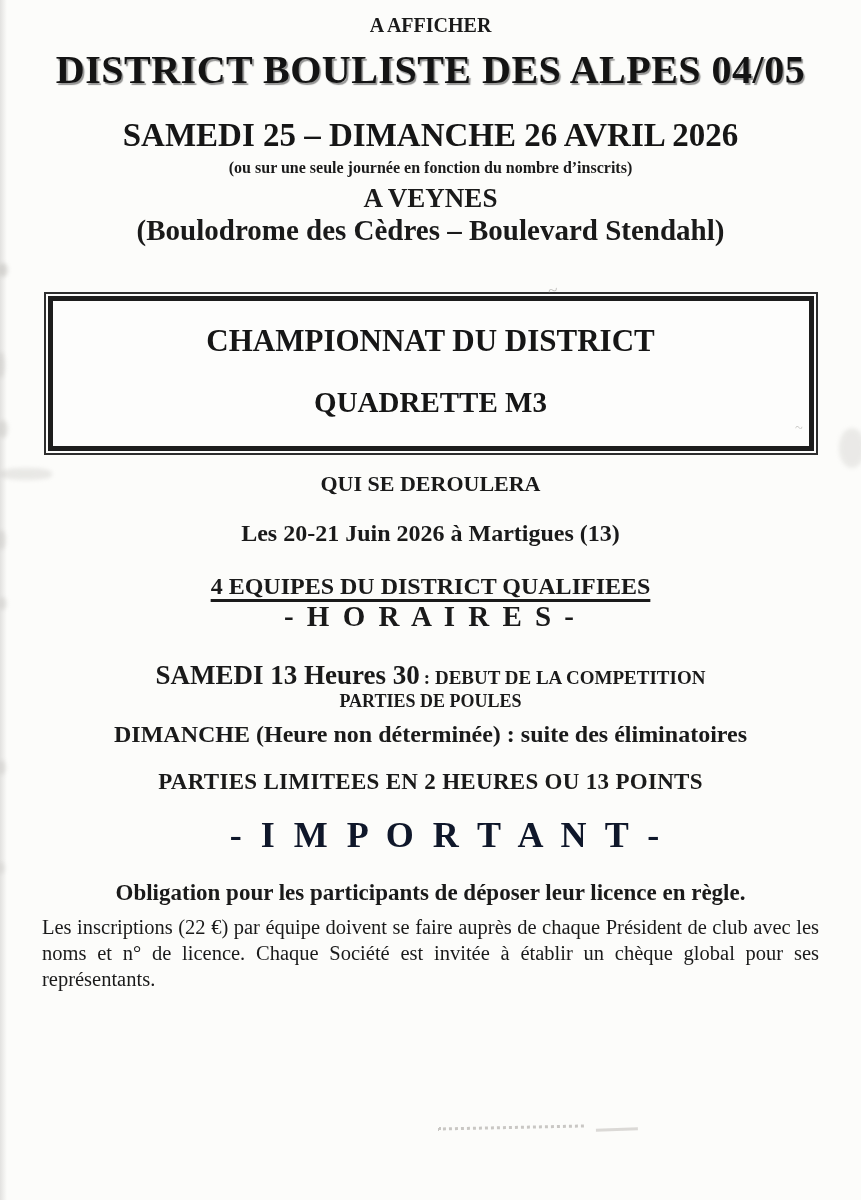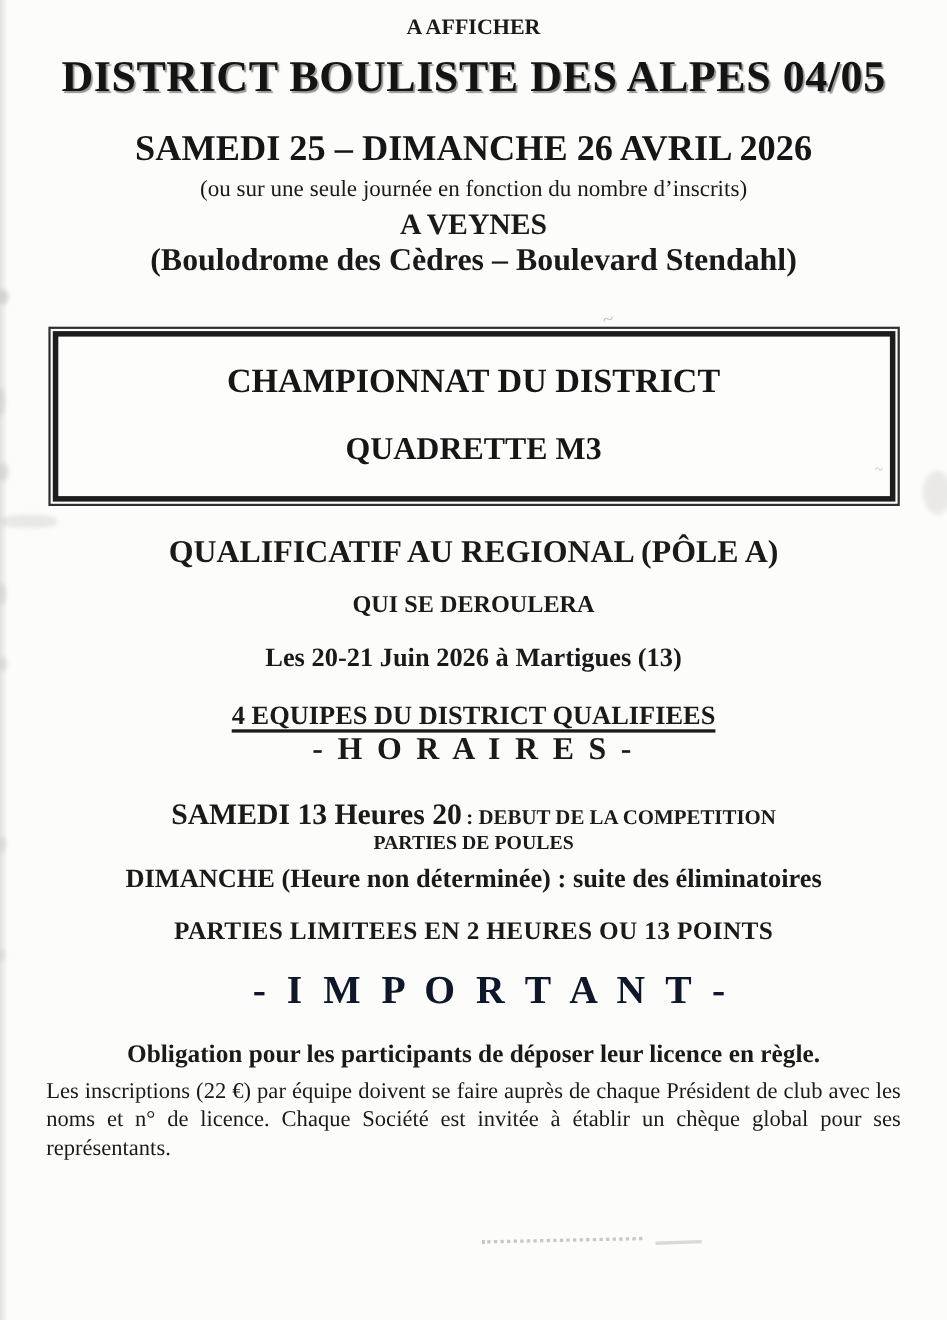--- a/index.html
+++ b/index.html
@@ -19,21 +19,21 @@
     background:linear-gradient(to right, rgba(150,148,145,.25), rgba(150,148,145,0));
     pointer-events:none;
   }
   .notice{padding-top:14px;font-size:20px;font-weight:bold;line-height:1.15;}
   .main-title{
     margin-top:10px;font-size:40px;font-weight:bold;line-height:1.15;
     letter-spacing:.5px;color:#141414;
     text-shadow:1.6px 1.6px 1px rgba(45,45,45,.5);
   }
   .date-line{margin-top:24px;font-size:33px;font-weight:bold;line-height:1.15;color:#161616;}
-  .date-note{margin-top:4px;font-size:21px;font-weight:normal;line-height:1.15;}
+  .date-note{margin-top:4px;font-size:16px;font-weight:bold;line-height:1.15;}
   .location{margin-top:6px;font-size:27px;font-weight:bold;line-height:1.15;}
   .venue{margin-top:0;font-size:29px;font-weight:bold;line-height:1.15;}
 
   .event-box{
     width:766px;margin:44px auto 0;
     border:2px solid #2e2e2e;
     padding:2px;
     background:#fdfdfc;
   }
   .event-box-inner{
@@ -102,28 +102,27 @@
   <div class="location">A VEYNES</div>
   <div class="venue">(Boulodrome des Cèdres – Boulevard Stendahl)</div>
 
   <div class="event-box">
     <div class="event-box-inner">
       <div class="event-line1">CHAMPIONNAT DU DISTRICT</div>
       <div class="event-line2">QUADRETTE M3</div>
     </div>
   </div>
 
-  <div class="qual-heading">QUALIFICATIF AU REGIONAL (PÔLE A)</div>
   <div class="qual-sub">QUI SE DEROULERA</div>
   <div class="qual-date">Les 20-21 Juin 2026 à Martigues (13)</div>
   <div class="qual-qualified">4 EQUIPES DU DISTRICT QUALIFIEES</div>
 
   <div class="horaires">- H O R A I R E S -</div>
 
-  <div class="sat-line"><span>SAMEDI 13 Heures 20</span><span class="sat-detail">: DEBUT DE LA COMPETITION</span></div>
+  <div class="sat-line"><span>SAMEDI 13 Heures 30</span><span class="sat-detail">: DEBUT DE LA COMPETITION</span></div>
   <div class="sat-sub">PARTIES DE POULES</div>
   <div class="sunday">DIMANCHE (Heure non déterminée) : suite des éliminatoires</div>
   <div class="limit">PARTIES LIMITEES EN 2 HEURES OU 13 POINTS</div>
 
   <div class="important">- I M P O R T A N T -</div>
   <div class="rules">
     <div>Obligation pour les participants de déposer leur licence en règle.</div>
   </div>
   <div class="registration">Les inscriptions (22 €) par équipe doivent se faire auprès de chaque Président de club avec les noms et n° de licence. Chaque Société est invitée à établir un chèque global pour ses représentants.</div>
 

